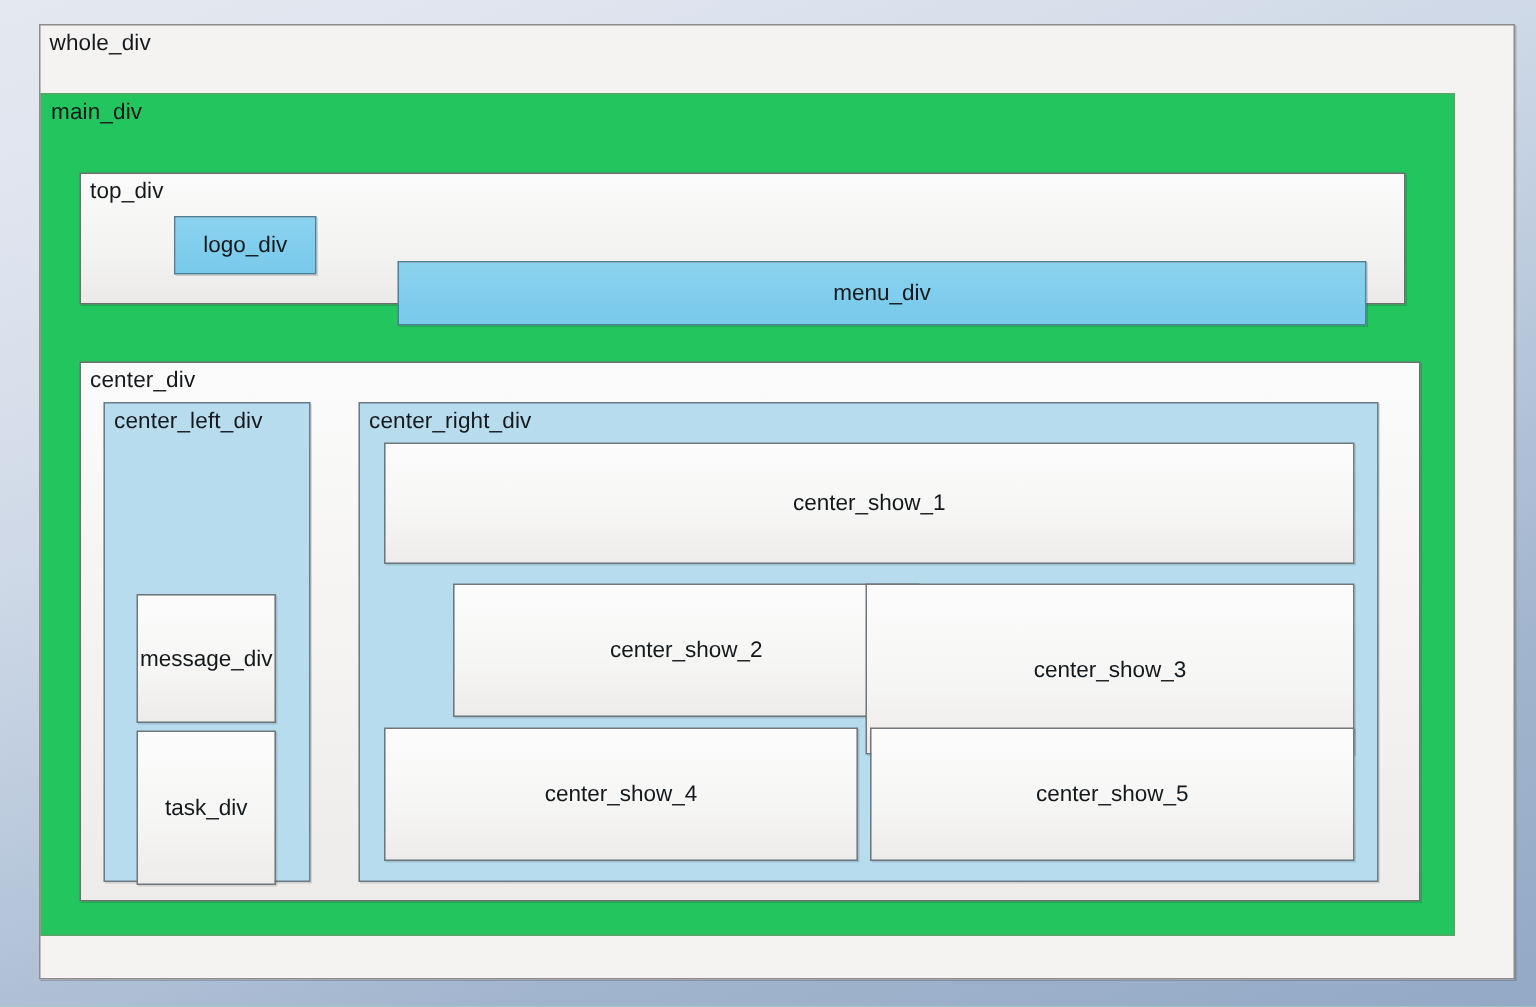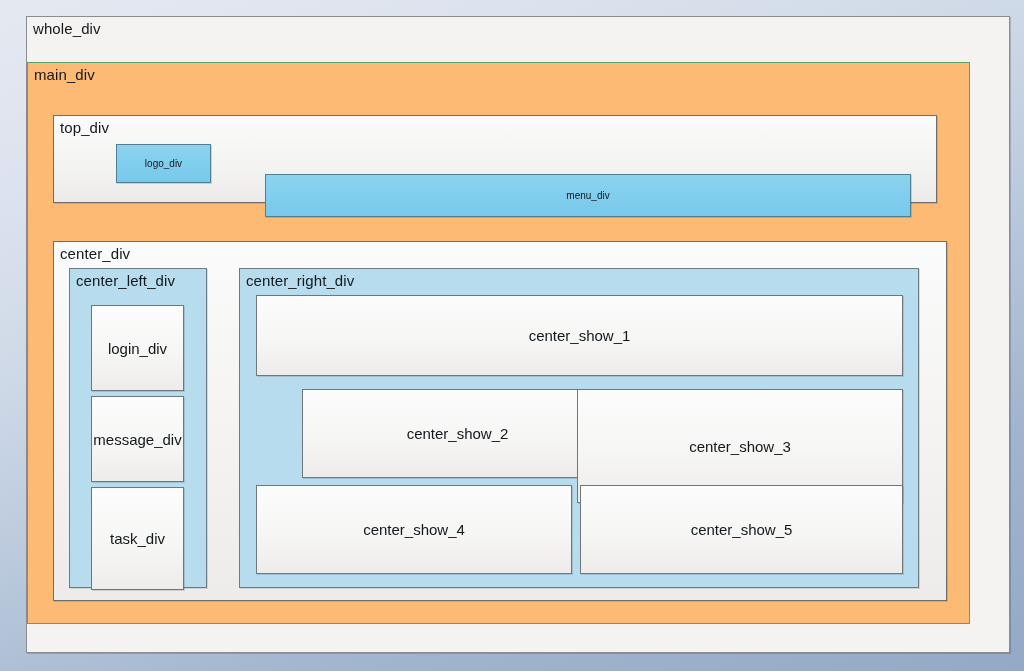--- a/index.html
+++ b/index.html
@@ -48,21 +48,21 @@
     text-decoration: underline;
   }
 
   
   #main_div {
     position: absolute;
     left: 0px;
     top: 45px;
     width: 943px;
     height: 562px;
-    background: #fdba74;
+    background: #22c55e;
     border: 1px solid #5ba368;
     box-sizing: border-box;
   }
 
   
   #top_div {
     position: absolute;
     left: 25px;
     top: 52px;
     width: 884px;
@@ -74,21 +74,21 @@
   }
 
   .bluebox {
     position: absolute;
     background: linear-gradient(180deg, #8bd3ef 0%, #80cded 55%, #78c9ea 100%);
     border: 1px solid #4e7f93;
     box-sizing: border-box;
     display: flex;
     align-items: center;
     justify-content: center;
-    font-size: 10px;
+    font-size: 15px;
     color: #13181b;
     box-shadow: 1px 1px 0 rgba(0,0,0,.14);
   }
 
   #logo_div {
     left: 62px;
     top: 28px;
     width: 95px;
     height: 39px;
   }
@@ -184,23 +184,20 @@
         <span>menu_div</span>
       </div>
     </div>
 
     <div id="center_div">
       <span class="lbl">center_div</span>
 
       <div class="panelblue" id="center_left_div">
         <span class="lbl">center_left_div</span>
 
-        <div class="greybox" id="login_div">
-          <span>login_div</span>
-        </div>
 
         <div class="greybox" id="message_div">
           <span>message_div</span>
         </div>
 
         <div class="greybox" id="task_div">
           <span>task_div</span>
         </div>
       </div>
 

